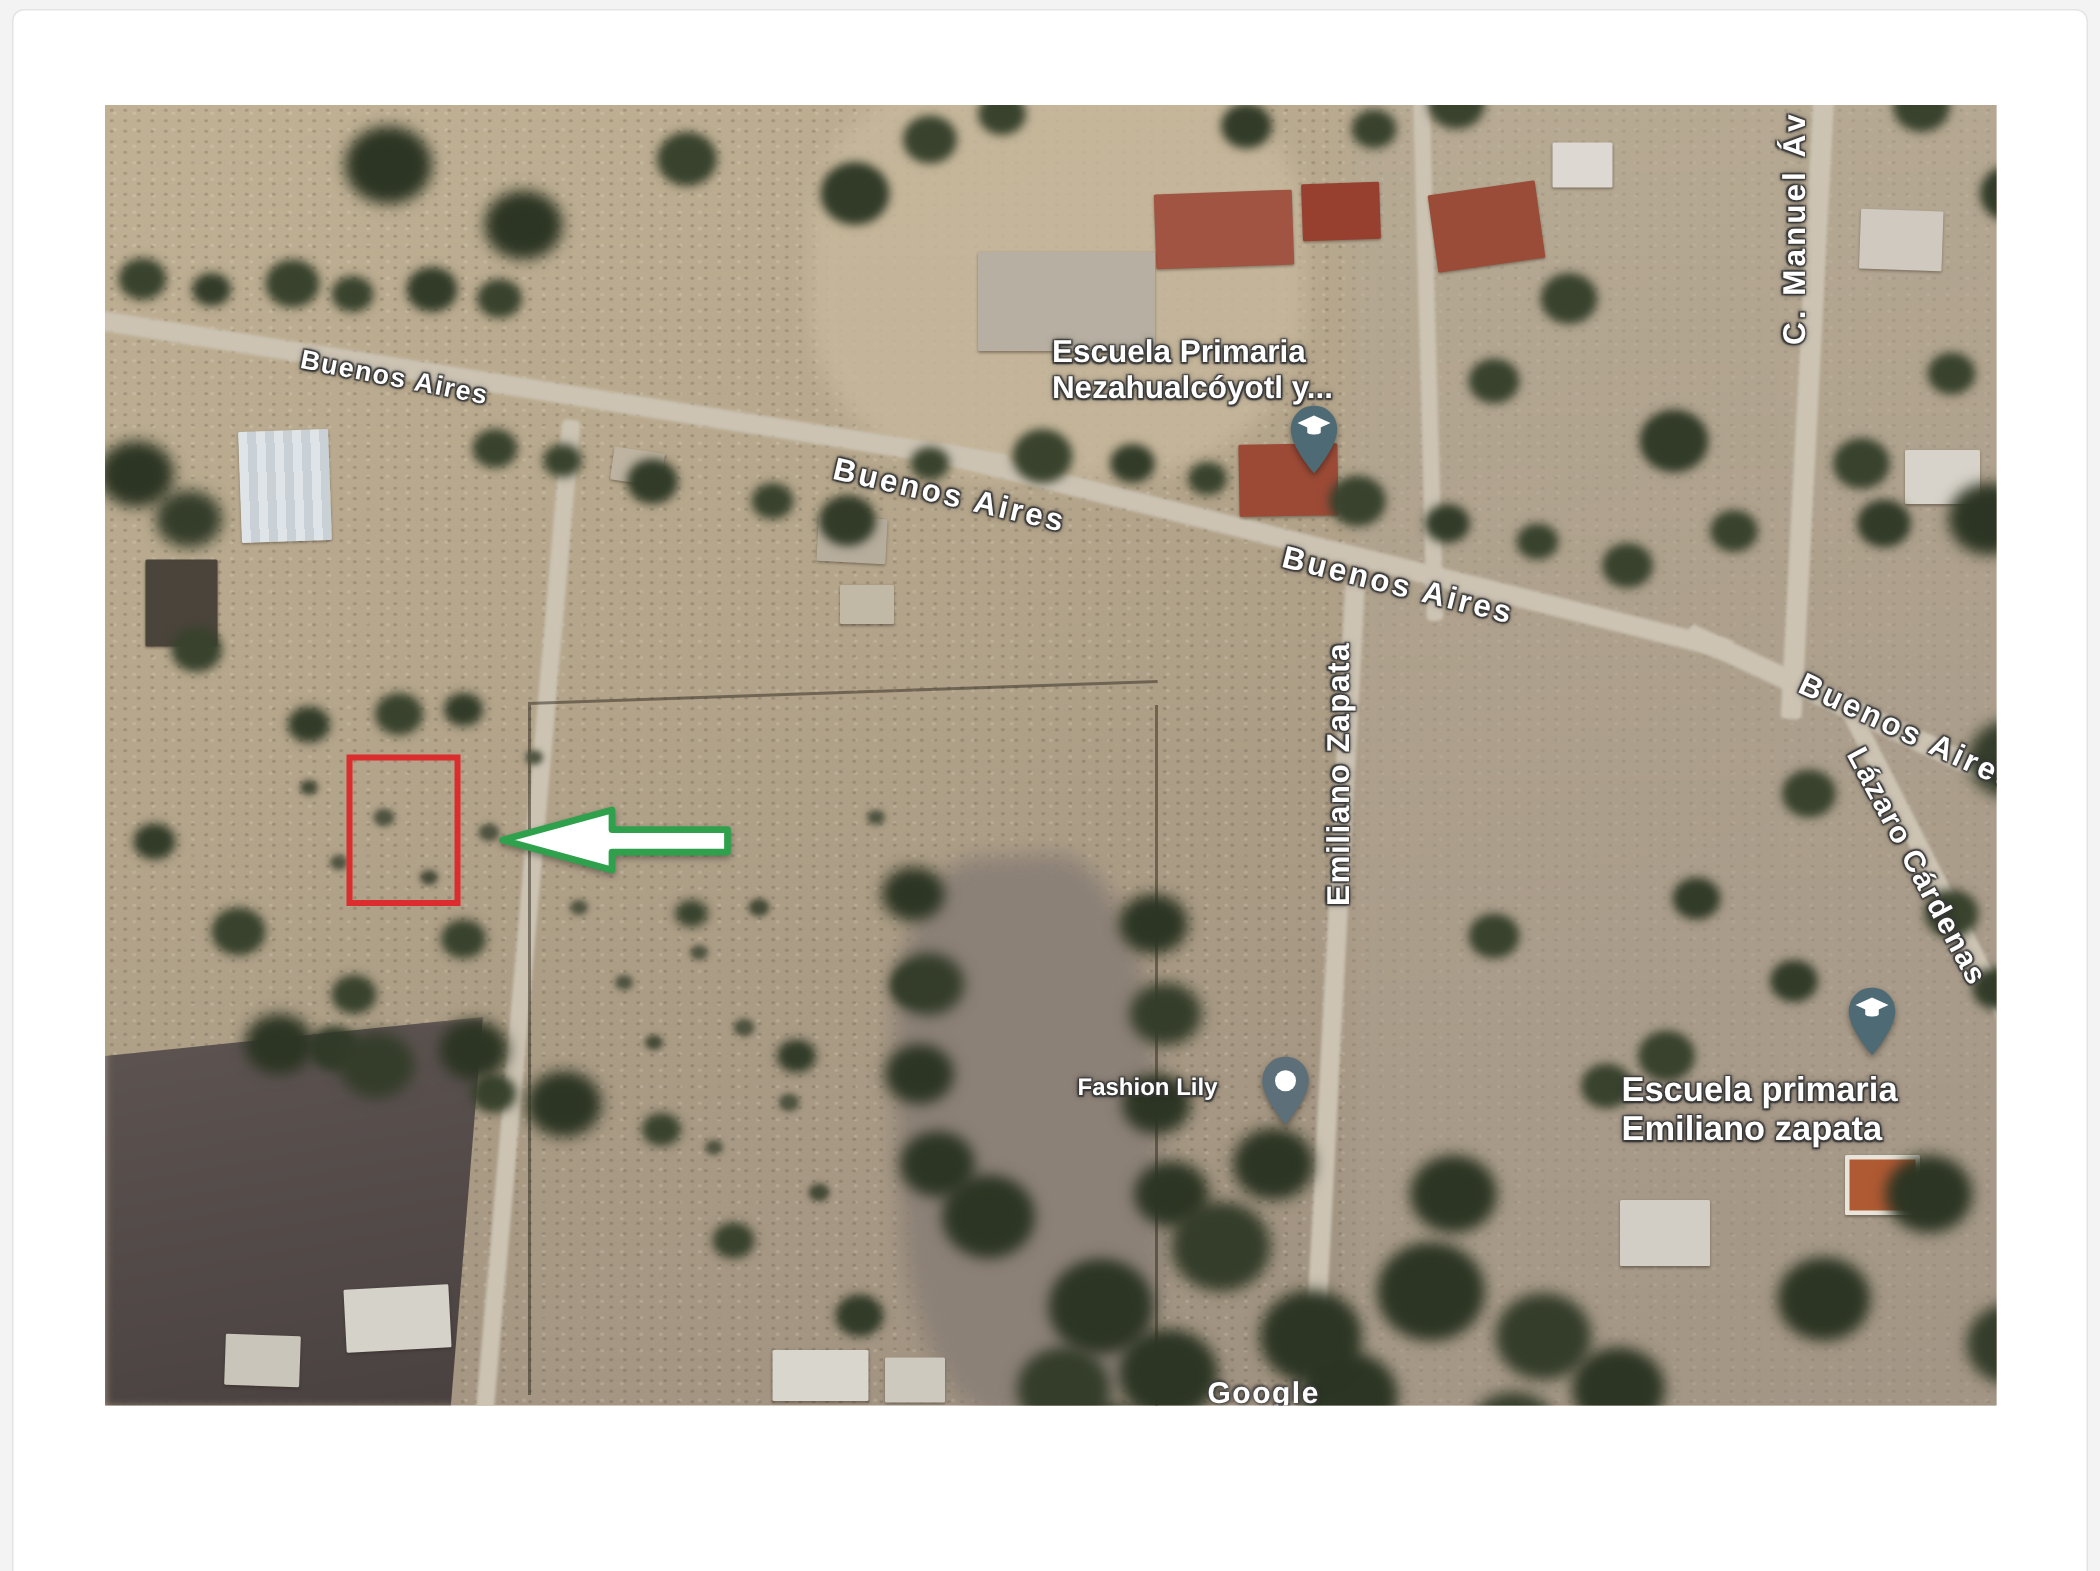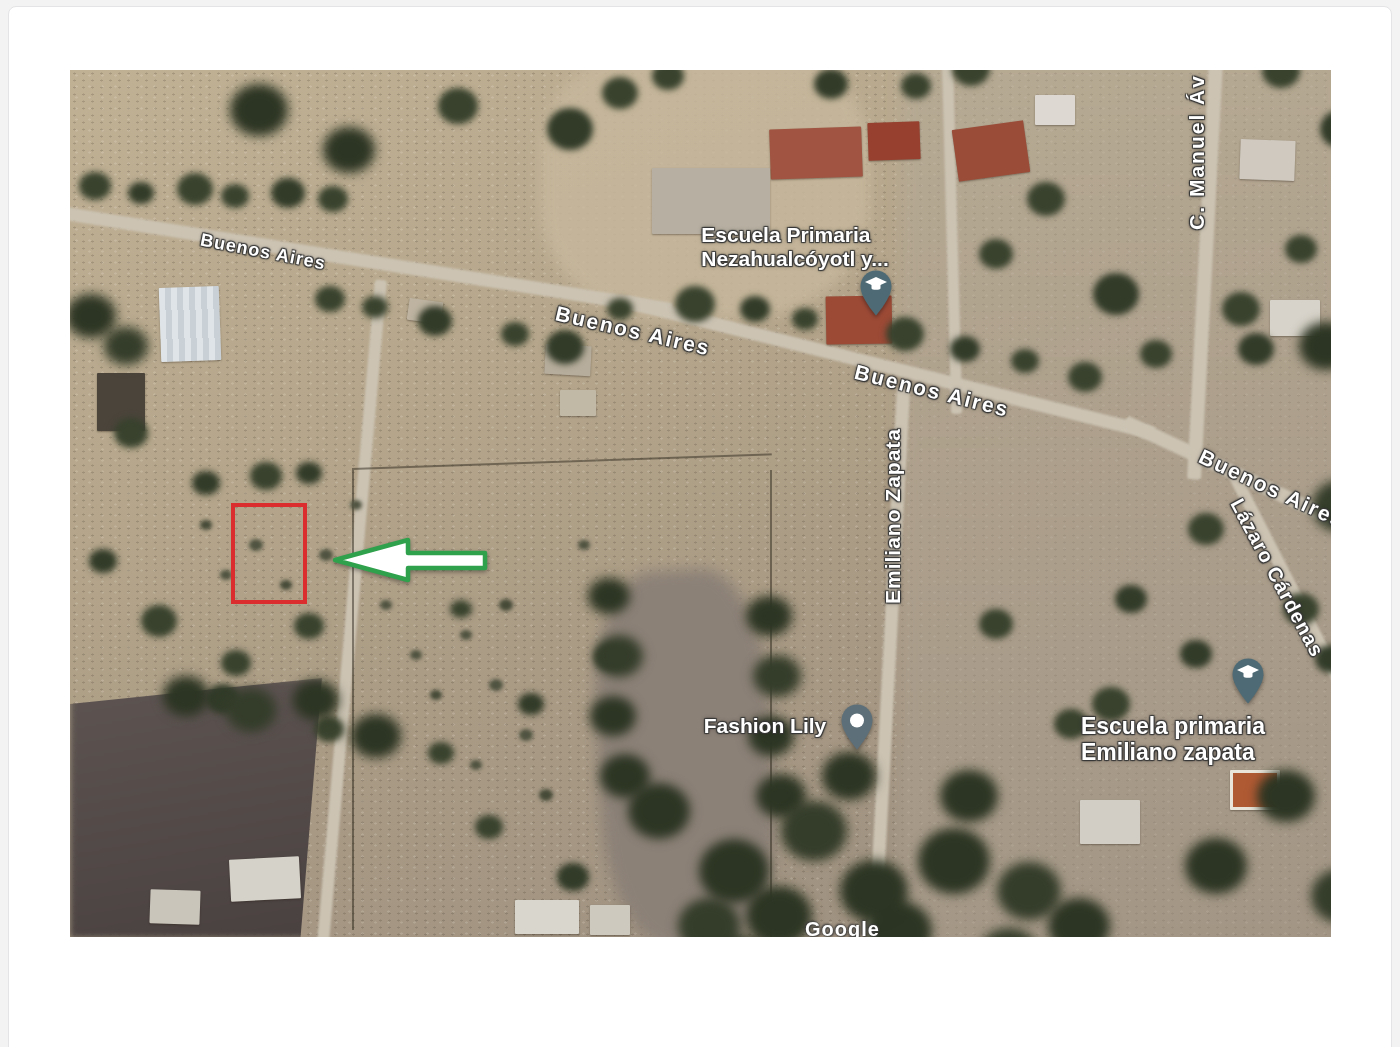--- a/index.html
+++ b/index.html
@@ -117,21 +117,21 @@
   <span class="lbl street" style="left:862px;top:321px;font-size:21px;transform:translate(-50%,-50%) rotate(14deg);">Buenos Aires</span>
   <span class="lbl street" style="left:1202px;top:419px;font-size:21px;transform:translate(-50%,-50%) rotate(25deg);">Buenos Aires</span>
   <span class="lbl street" style="left:1127px;top:82px;font-size:21px;transform:translate(-50%,-50%) rotate(-90deg);">C. Manuel Áv</span>
   <span class="lbl street" style="left:823px;top:446px;font-size:21px;letter-spacing:1px;transform:translate(-50%,-50%) rotate(-90deg);">Emiliano Zapata</span>
   <span class="lbl street" style="left:1207px;top:508px;font-size:20px;letter-spacing:1px;transform:translate(-50%,-50%) rotate(62deg);">Lázaro Cárdenas</span>
 
   <div class="lbl place" style="left:725px;top:177px;font-size:21px;transform:translate(-50%,-50%);">
     <div>Escuela Primaria</div>
     <div>Nezahualcóyotl y...</div>
   </div>
-  <div class="lbl place" style="left:695px;top:656px;font-size:21px;transform:translate(-50%,-50%);">Fashion Lily</div>
+  <div class="lbl place" style="left:695px;top:656px;font-size:16px;transform:translate(-50%,-50%);">Fashion Lily</div>
   <div class="lbl place" style="left:1103px;top:670px;font-size:23px;transform:translate(-50%,-50%);">
     <div>Escuela primaria</div>
     <div>Emiliano zapata</div>
   </div>
 
   <svg class="abs pin" style="left:788px;top:199px;" width="36" height="48" viewBox="0 0 36 48">
     <path d="M18 1.5 C9 1.5 2.5 8.5 2.5 17.5 C2.5 29 18 46.5 18 46.5 C18 46.5 33.5 29 33.5 17.5 C33.5 8.5 27 1.5 18 1.5 Z" fill="#4e6b75"></path>
     <polygon points="18,8 29,13 18,18 7,13" fill="#ffffff"></polygon>
     <path d="M13.5 15 v4.2 c0 2 9 2 9 0 V15 Z" fill="#ffffff"></path>
   </svg>

